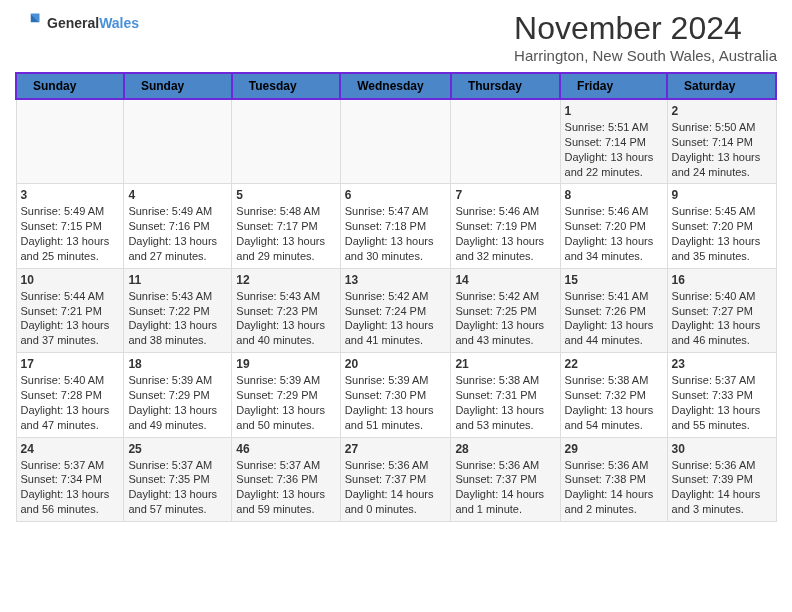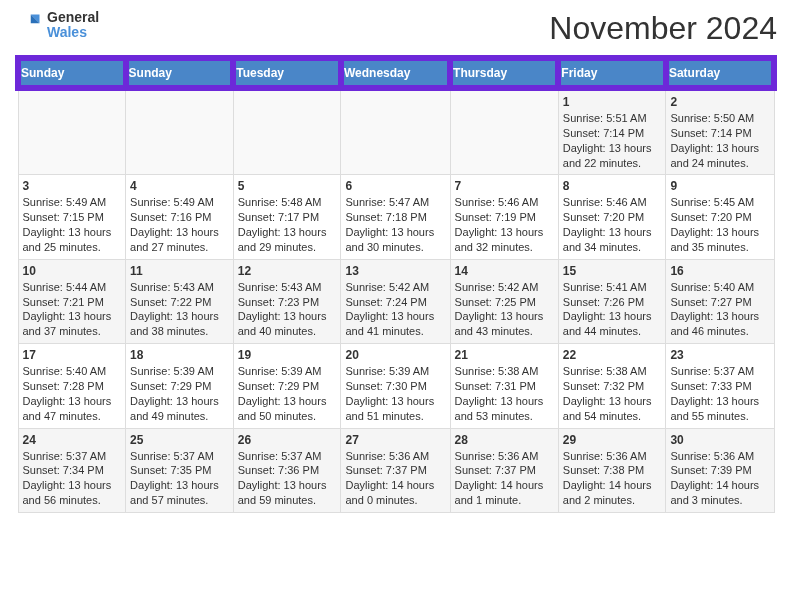--- a/index.html
+++ b/index.html
@@ -16,21 +16,21 @@
       align-items: flex-start;
       margin-bottom: 8px;
     }
     .logo {
       display: flex;
       align-items: center;
       gap: 4px;
     }
     .logo-text {
       display: flex;
-      flex-direction: column;
+      flex-direction: row;
       line-height: 1.1;
     }
     .logo-general {
       font-size: 14px;
       font-weight: bold;
       color: #333;
     }
     .logo-blue {
       font-size: 14px;
       font-weight: bold;
@@ -52,26 +52,26 @@
     .location-title {
       font-size: 15px;
       color: #555;
     }
     .calendar {
       width: 100%;
       border-collapse: collapse;
     }
     .calendar th {
       background: #4a86c8;
-      color: #ffffff;
+      color: #000000;
       font-size: 12px;
       font-weight: bold;
-      padding: 5px 0;
+      padding: 5px 16px;
       text-align: left;
-      border: 6px solid #6d28d9;
+      border: 2px solid #6d28d9;
     }
     .calendar td {
       vertical-align: top;
       padding: 4px;
       border: 1px solid #ddd;
       font-size: 10px;
       color: #333;
       width: 112px;
       min-height: 75px;
       background: #fff;
@@ -106,20 +106,21 @@
       <polygon points="18,4 28,4 28,14" fill="#4a90d9"></polygon>
       <polygon points="18,4 28,14 18,14" fill="#2a70b9"></polygon>
     </svg>
     <div class="logo-text">
       <span class="logo-general">General</span>
       <span class="logo-blue">Wales</span>
     </div>
   </div>
   <div class="title-block">
     <div class="month-title">November 2024</div>
+    <div class="location-title">Harrington, New South Wales, Australia</div>
   </div>
 </div>
 
 <table class="calendar">
   <thead>
     <tr>
     <th>Sunday</th>
         <th>Sunday</th>
         <th>Tuesday</th>
         <th>Wednesday</th>
@@ -312,21 +313,21 @@
 and 56 minutes.</div>
         </td>
         <td>
           <span class="day-number">25</span>
           <div class="day-info">Sunrise: 5:37 AM
 Sunset: 7:35 PM
 Daylight: 13 hours
 and 57 minutes.</div>
         </td>
         <td>
-          <span class="day-number">26</span>
+          <span class="day-number">46</span>
           <div class="day-info">Sunrise: 5:37 AM
 Sunset: 7:36 PM
 Daylight: 13 hours
 and 59 minutes.</div>
         </td>
         <td>
           <span class="day-number">27</span>
           <div class="day-info">Sunrise: 5:36 AM
 Sunset: 7:37 PM
 Daylight: 14 hours

